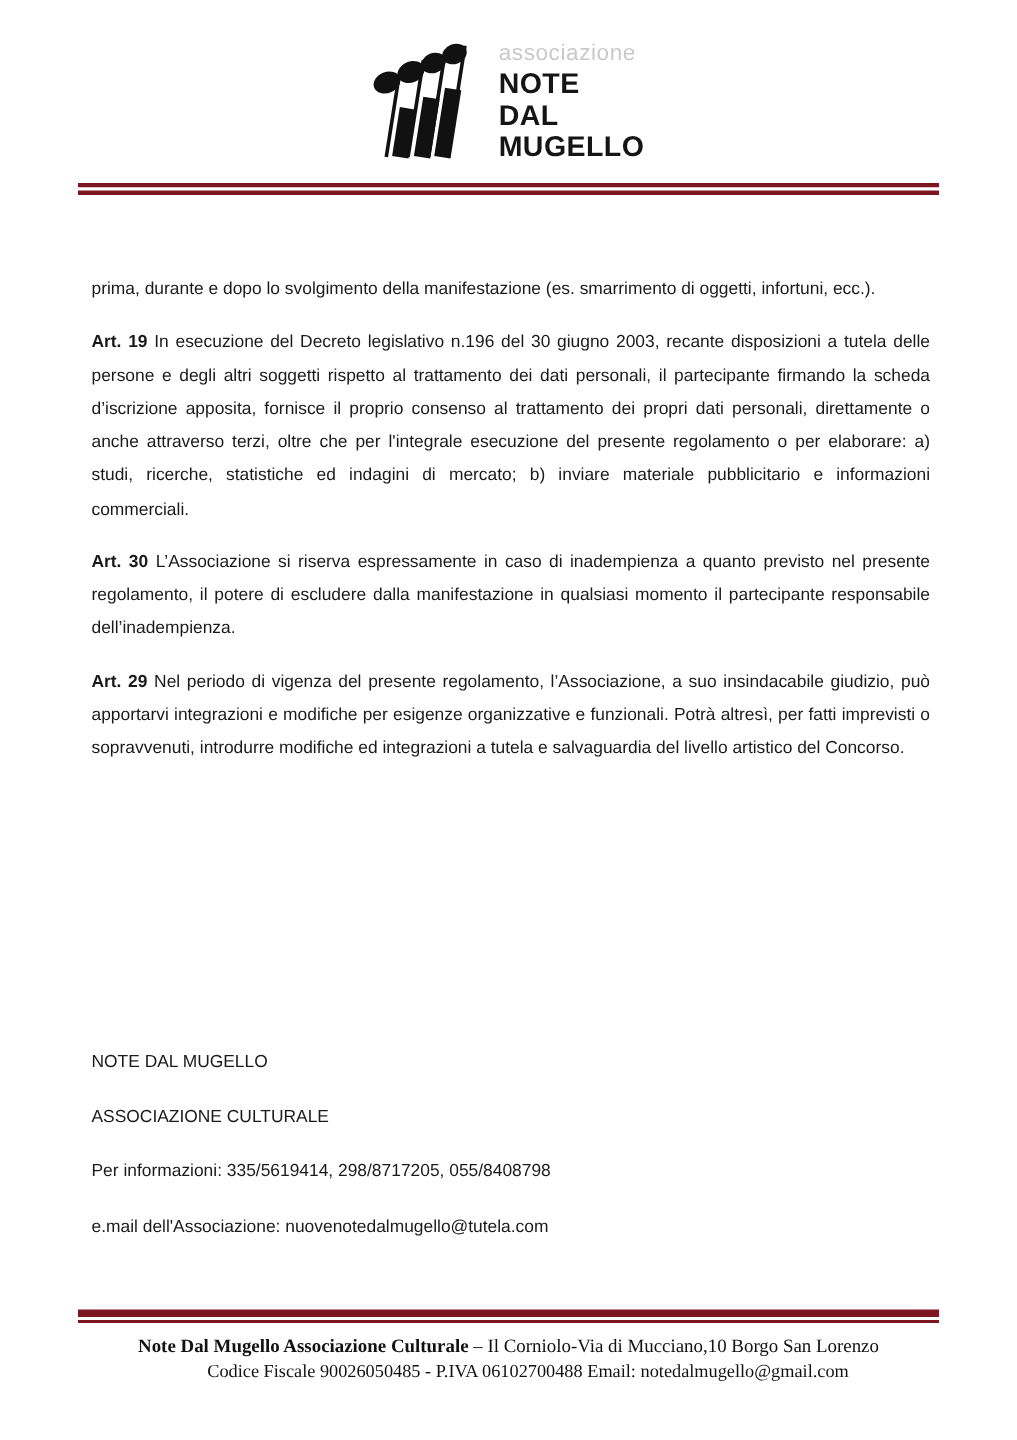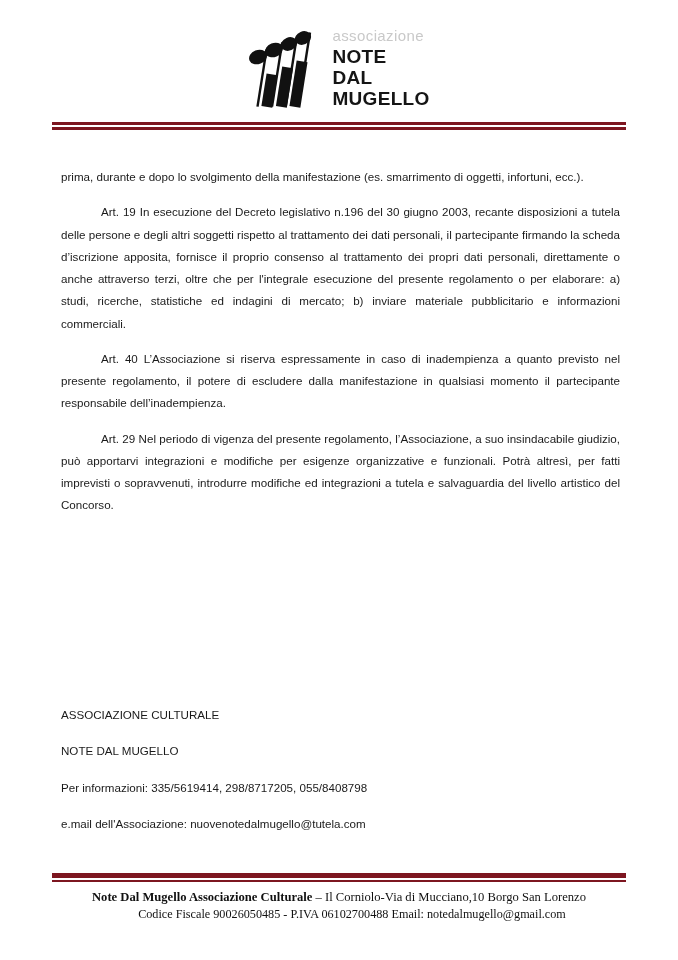--- a/index.html
+++ b/index.html
@@ -27,21 +27,21 @@
   .header {
     height: 118px;
     display: flex;
     align-items: center;
     justify-content: center;
     padding-top: 14px;
     box-sizing: border-box;
   }
   .logo {
     display: flex;
-    align-items: flex-end;
+    align-items: center;
     gap: 6px;
   }
   .logo-mark {
     width: 78px;
     height: 82px;
     position: relative;
     flex: 0 0 auto;
   }
   .logo-mark svg { display: block; }
 
@@ -107,21 +107,21 @@
     box-sizing: border-box;
   }
   .para {
     font-size: 11.6px;
     line-height: 1.92;
     text-align: justify;
     color: #1a1a1a;
     margin: 0 0 13px 0;
   }
   .para:first-child { margin-top: 0; }
-  .art-label { font-weight: 400; margin-left: 40px; }
+  .art-label { font-weight: 700; }
 
   .spacer-block { height: 176px; }
 
   
   .signature {
     padding: 0 61px;
     box-sizing: border-box;
   }
   .sig-line {
     font-size: 11.6px;
@@ -191,43 +191,43 @@
       </div>
     </div>
   </div>
 
   <div class="rule-top">
     <div class="line-a"></div>
     <div class="gap"></div>
     <div class="line-b"></div>
   </div>
 
-  <div class="content" style="padding-top:36px;">
+  <div class="content" style="padding-top:52px;">
 
     <p class="para">prima, durante e dopo lo svolgimento della manifestazione (es. smarrimento di oggetti, infortuni, ecc.).</p>
 
     <p class="para">
       <span class="art-label">Art. 19</span><span> In esecuzione del Decreto legislativo n.196 del 30 giugno 2003, recante disposizioni a tutela delle persone e degli altri soggetti rispetto al trattamento dei dati personali, il partecipante firmando la scheda d’iscrizione apposita, fornisce il proprio consenso al trattamento dei propri dati personali, direttamente o anche attraverso terzi, oltre che per l'integrale esecuzione del presente regolamento o per elaborare: a) studi, ricerche, statistiche ed indagini di mercato; b) inviare materiale pubblicitario e informazioni commerciali.</span>
     </p>
 
     <p class="para">
-      <span class="art-label">Art. 40</span><span> L’Associazione si riserva espressamente in caso di inadempienza a quanto previsto nel presente regolamento, il potere di escludere dalla manifestazione in qualsiasi momento il partecipante responsabile dell’inadempienza.</span>
+      <span class="art-label">Art. 30</span><span> L’Associazione si riserva espressamente in caso di inadempienza a quanto previsto nel presente regolamento, il potere di escludere dalla manifestazione in qualsiasi momento il partecipante responsabile dell’inadempienza.</span>
     </p>
 
     <p class="para">
       <span class="art-label">Art. 29</span><span> Nel periodo di vigenza del presente regolamento, l’Associazione, a suo insindacabile giudizio, può apportarvi integrazioni e modifiche per esigenze organizzative e funzionali. Potrà altresì, per fatti imprevisti o sopravvenuti, introdurre modifiche ed integrazioni a tutela e salvaguardia del livello artistico del Concorso.</span>
     </p>
 
   </div>
 
   <div class="spacer-block"></div>
 
   <div class="signature">
+    <div class="sig-line">NOTE DAL MUGELLO</div>
     <div class="sig-line">ASSOCIAZIONE CULTURALE</div>
-    <div class="sig-line">NOTE DAL MUGELLO</div>
     <div class="sig-line">Per informazioni: 335/5619414, 298/8717205, 055/8408798</div>
     <div class="sig-line">e.mail dell'Associazione: nuovenotedalmugello@tutela.com</div>
   </div>
 
   <div class="footer">
     <div class="rule-bottom">
       <div class="line-a"></div>
       <div class="gap"></div>
       <div class="line-b"></div>
     </div>

